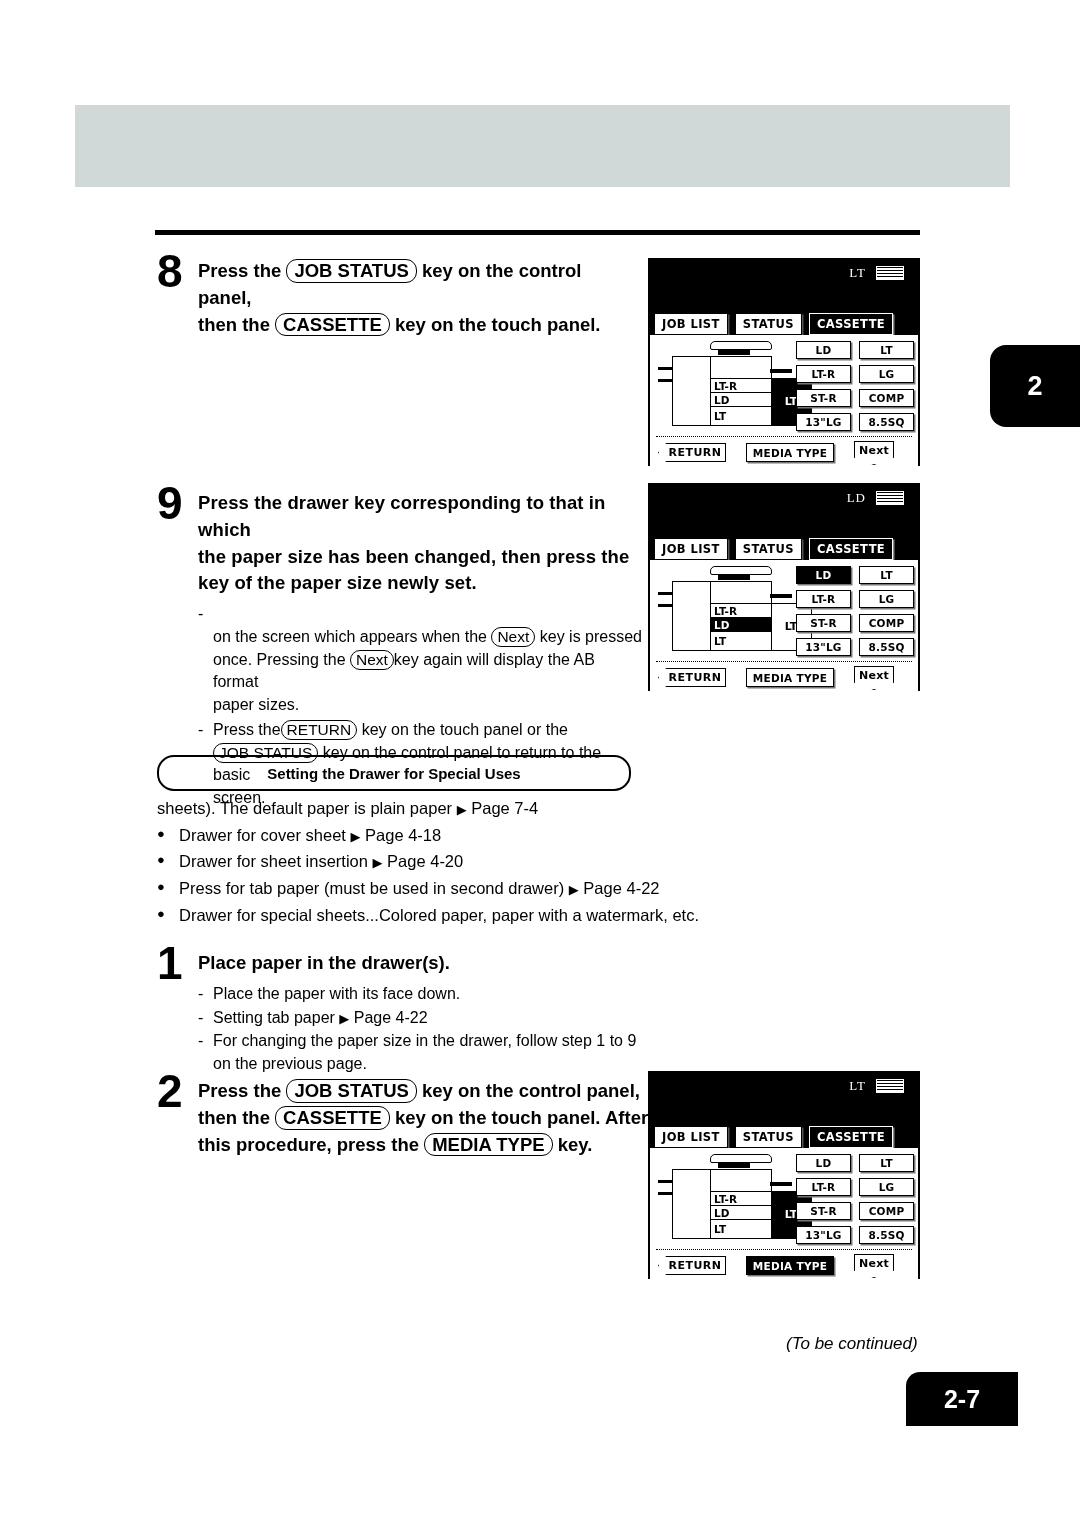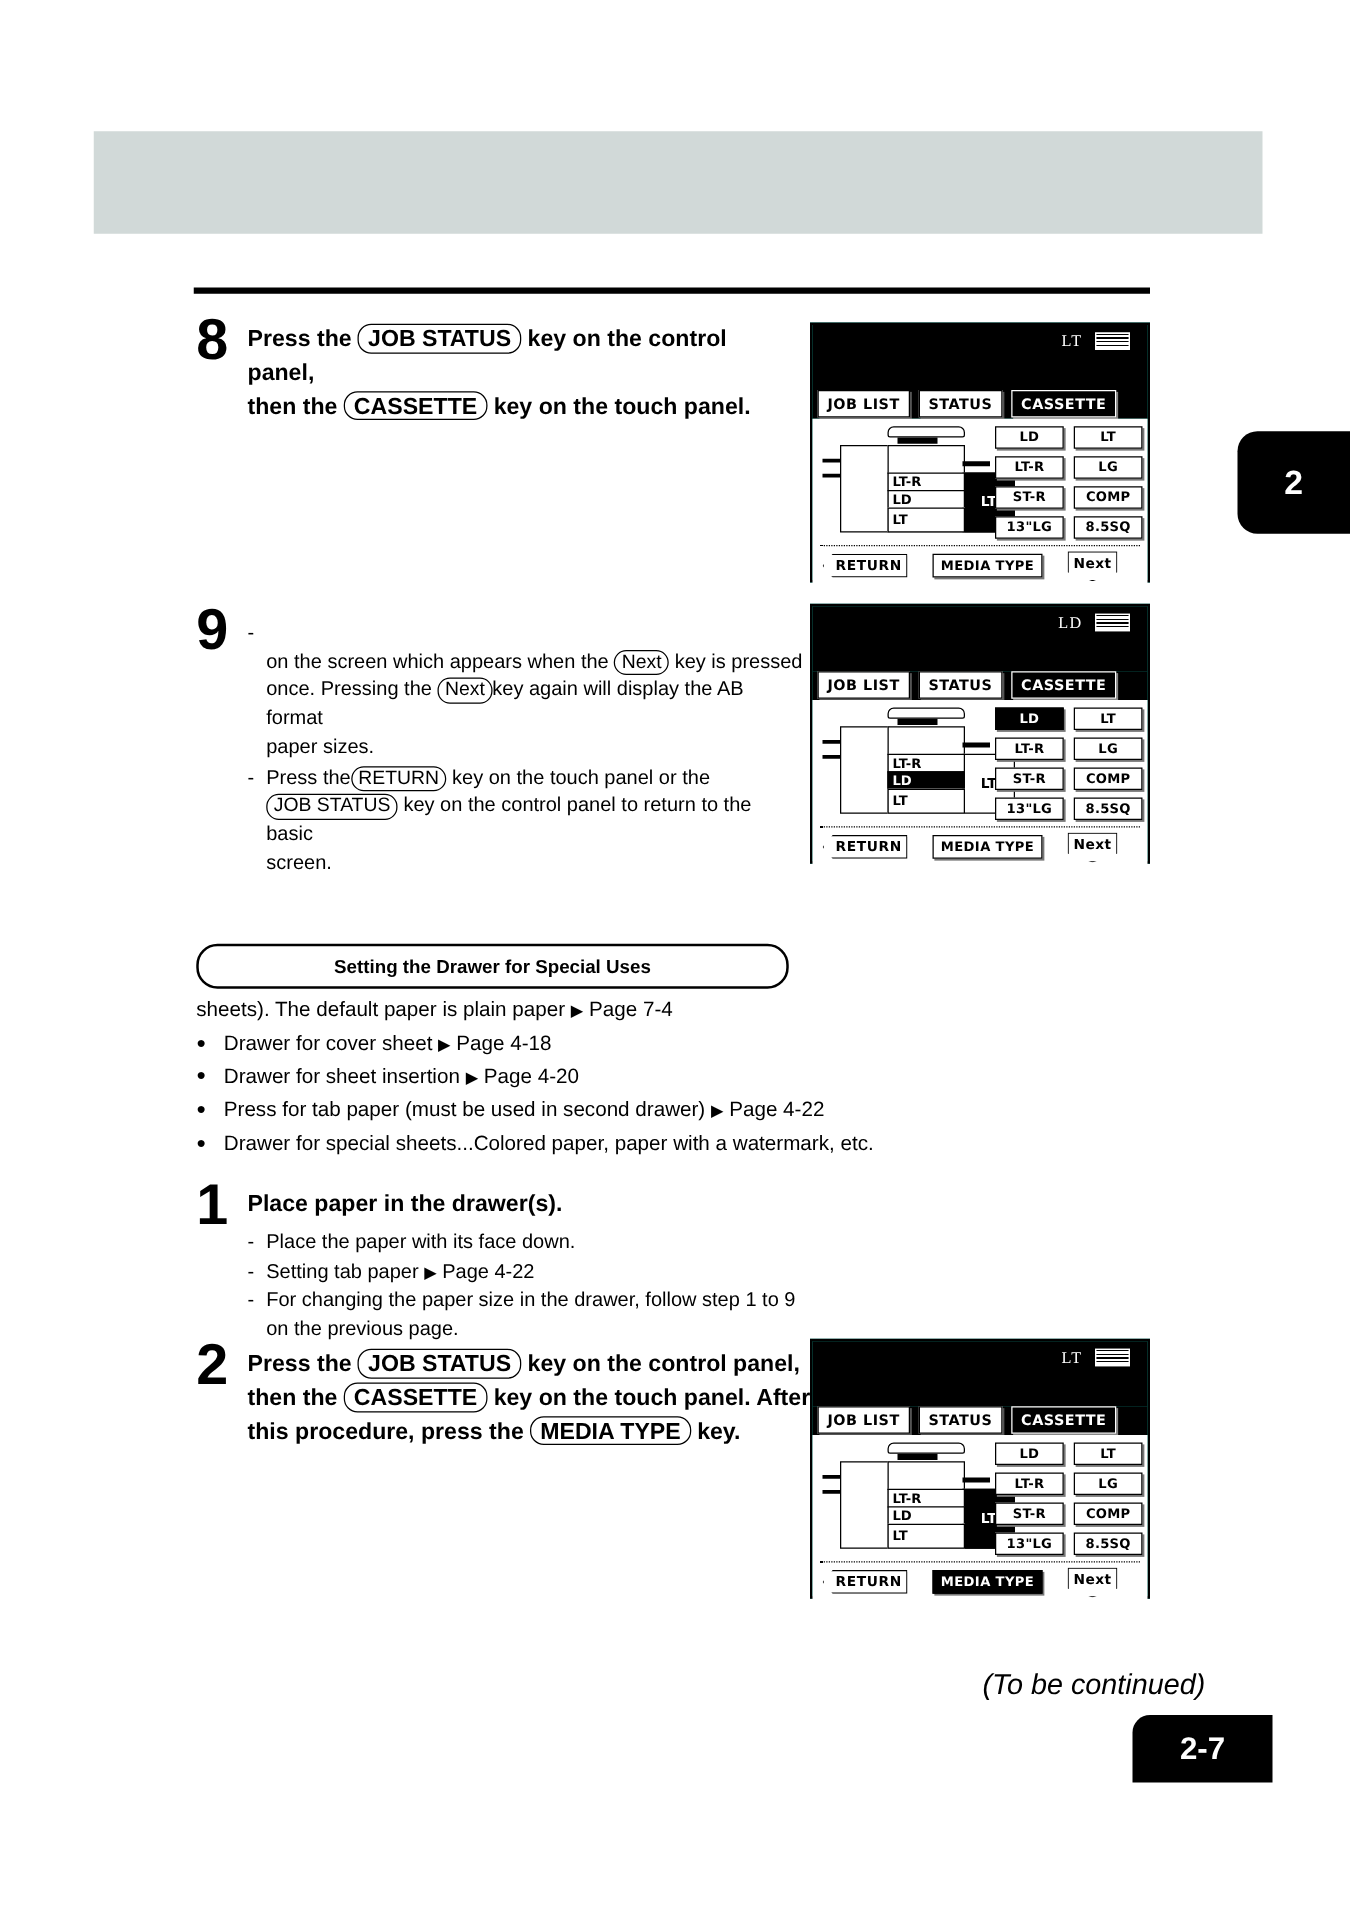--- a/index.html
+++ b/index.html
@@ -47,21 +47,21 @@
     font-size: 27px;
     font-weight: bold;
     display: flex;
     align-items: center;
     justify-content: center;
   }
   .to-be-continued {
     position: absolute;
     left: 786px;
     top: 1334px;
-    font-size: 23px;
+    font-size: 17px;
     font-style: italic;
   }
   .page-number-tab {
     position: absolute;
     left: 906px;
     top: 1372px;
     width: 112px;
     height: 54px;
     background: #000000;
     border-top-left-radius: 14px;
@@ -207,21 +207,21 @@
 
   
   .lcd-tabs {
     position: absolute;
     left: 0;
     top: 52px;
     width: 100%;
     height: 23px;
     background: #000;
     display: flex;
-    align-items: flex-start;
+    align-items: center;
     padding-left: 4px;
     box-sizing: border-box;
   }
   .lcd-tab {
     height: 20px;
     margin-right: 7px;
     padding: 0 7px;
     border: 1.5px solid #000;
     background: #fff;
     color: #000;
@@ -465,20 +465,25 @@
     <div class="step-title">
       <span>Press the </span><span class="key">JOB STATUS</span><span> key on the control panel,</span><br>
       <span>then the </span><span class="key">CASSETTE</span><span> key on the touch panel.</span>
     </div>
   </div>
 </div>
 
 <div class="step" style="left:157px; top:490px; width:485px;">
   <div class="step-num">9</div>
   <div class="step-body">
+    <div class="step-title wide">
+      <span>Press the drawer key corresponding to that in which</span><br>
+      <span>the paper size has been changed, then press the</span><br>
+      <span>key of the paper size newly set.</span>
+    </div>
     <div class="bullets">
       <div class="dash-item">
         <div class="dash-mark">-</div>
         <div class="dash-text">
           <br>
           <span>on the screen which appears when the </span><span class="key thin">Next</span><span> key is pressed</span><br>
           <span>once. Pressing the </span><span class="key thin">Next</span><span>key again will display the AB format</span><br>
           <span>paper sizes.</span>
         </div>
       </div>

